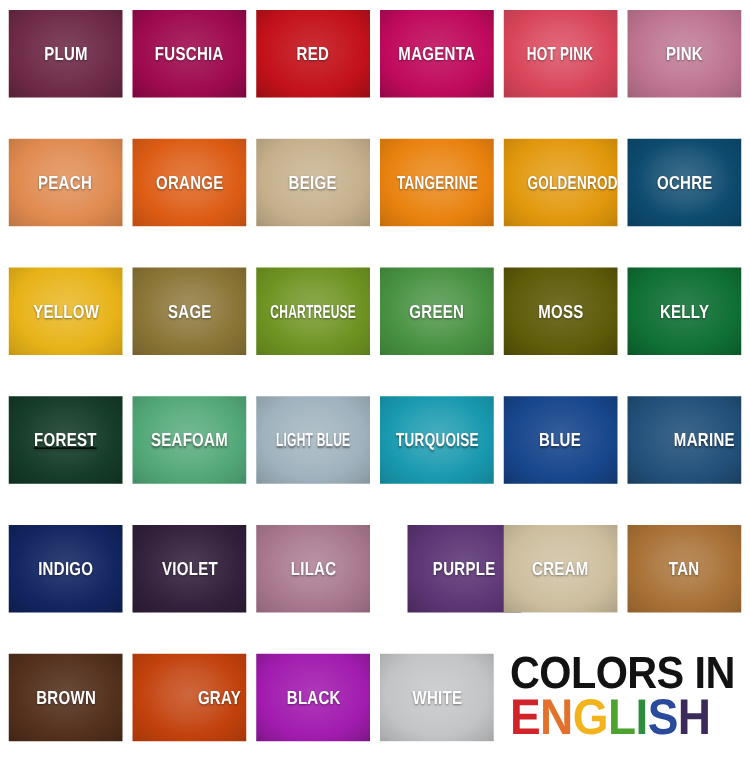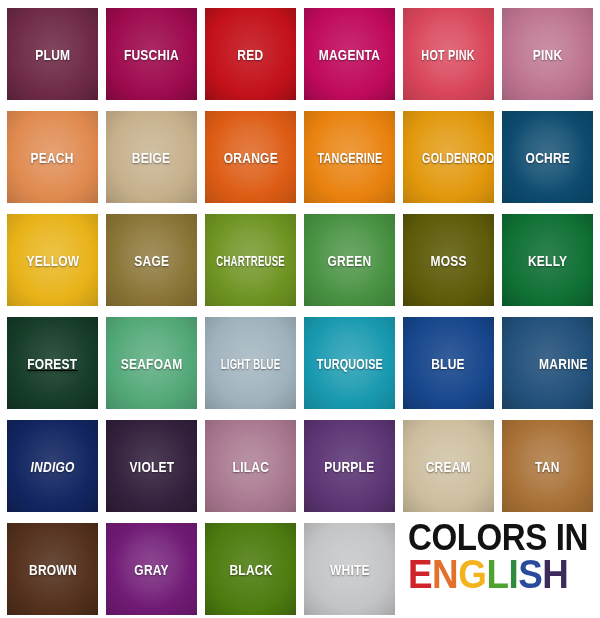--- a/index.html
+++ b/index.html
@@ -26,21 +26,21 @@
     width: 586px;
     display: grid;
     grid-template-columns: repeat(6, 91px);
     grid-template-rows: repeat(6, 92px);
     column-gap: 8px;
     row-gap: 11px;
   }
   .swatch {
     position: relative;
     width: 91px;
-    height: 92px;
+    height: 70px;
     display: flex;
     align-items: center;
     justify-content: center;
     overflow: hidden;
     box-sizing: border-box;
   }
   .swatch .sheen {
     position: absolute;
     inset: 0;
     pointer-events: none;
@@ -138,28 +138,28 @@
         <div class="label long">HOT PINK</div>
       </div>
       <div class="swatch" style="background: rgb(189, 115, 144);">
         <div class="sheen"></div>
         <div class="label">PINK</div>
       </div>
       <div class="swatch" style="background: rgb(224, 138, 79);">
         <div class="sheen"></div>
         <div class="label">PEACH</div>
       </div>
+      <div class="swatch" style="background: rgb(221, 92, 20);">
+        <div class="sheen"></div>
+        <div class="label">ORANGE</div>
+      </div>
       <div class="swatch" style="background: rgb(198, 176, 140);">
         <div class="sheen"></div>
         <div class="label">BEIGE</div>
       </div>
-      <div class="swatch" style="background: rgb(221, 92, 20);">
-        <div class="sheen"></div>
-        <div class="label">ORANGE</div>
-      </div>
       <div class="swatch" style="background: rgb(233, 130, 14);">
         <div class="sheen"></div>
         <div class="label long">TANGERINE</div>
       </div>
       <div class="swatch" style="background: rgb(226, 152, 12); padding-left: 20px;">
         <div class="sheen"></div>
         <div class="label long">GOLDENROD</div>
       </div>
       <div class="swatch" style="background: #0c4a6e;">
         <div class="sheen"></div>
@@ -206,53 +206,53 @@
         <div class="label long">TURQUOISE</div>
       </div>
       <div class="swatch dark" style="background: rgb(23, 70, 140);">
         <div class="sheen"></div>
         <div class="label">BLUE</div>
       </div>
       <div class="swatch dark" style="background: rgb(34, 80, 122); padding-left: 32px;">
         <div class="sheen"></div>
         <div class="label">MARINE</div>
       </div>
-      <div class="swatch dark" style="background: rgb(18, 37, 97); font-style: italic;">
+      <div class="swatch dark" style="background: rgb(18, 37, 97);">
         <div class="sheen"></div>
         <div class="label">INDIGO</div>
       </div>
       <div class="swatch dark" style="background: rgb(51, 32, 60);">
         <div class="sheen"></div>
         <div class="label">VIOLET</div>
       </div>
       <div class="swatch" style="background: rgb(168, 119, 143);">
         <div class="sheen"></div>
         <div class="label">LILAC</div>
       </div>
-      <div class="swatch dark" style="background: rgb(92, 53, 116);">
+      <div class="swatch dark" style="background: rgb(92, 53, 116); margin-left: 22px;">
         <div class="sheen"></div>
         <div class="label">PURPLE</div>
       </div>
       <div class="swatch" style="background: rgb(205, 190, 158);">
         <div class="sheen"></div>
         <div class="label">CREAM</div>
       </div>
       <div class="swatch" style="background: rgb(168, 112, 53);">
         <div class="sheen"></div>
         <div class="label">TAN</div>
       </div>
       <div class="swatch dark" style="background: rgb(83, 48, 28);">
         <div class="sheen"></div>
         <div class="label">BROWN</div>
       </div>
-      <div class="swatch" style="background: #701a75;">
+      <div class="swatch" style="background: #c2410c; justify-content: flex-end;">
         <div class="sheen"></div>
         <div class="label">GRAY</div>
       </div>
-      <div class="swatch dark" style="background: #4d7c0f;">
+      <div class="swatch dark" style="background: #a21caf;">
         <div class="sheen"></div>
         <div class="label">BLACK</div>
       </div>
       <div class="swatch" style="background: rgb(195, 196, 198);">
         <div class="sheen"></div>
         <div class="label">WHITE</div>
       </div>
     </div>
 
   <div id="logo">

